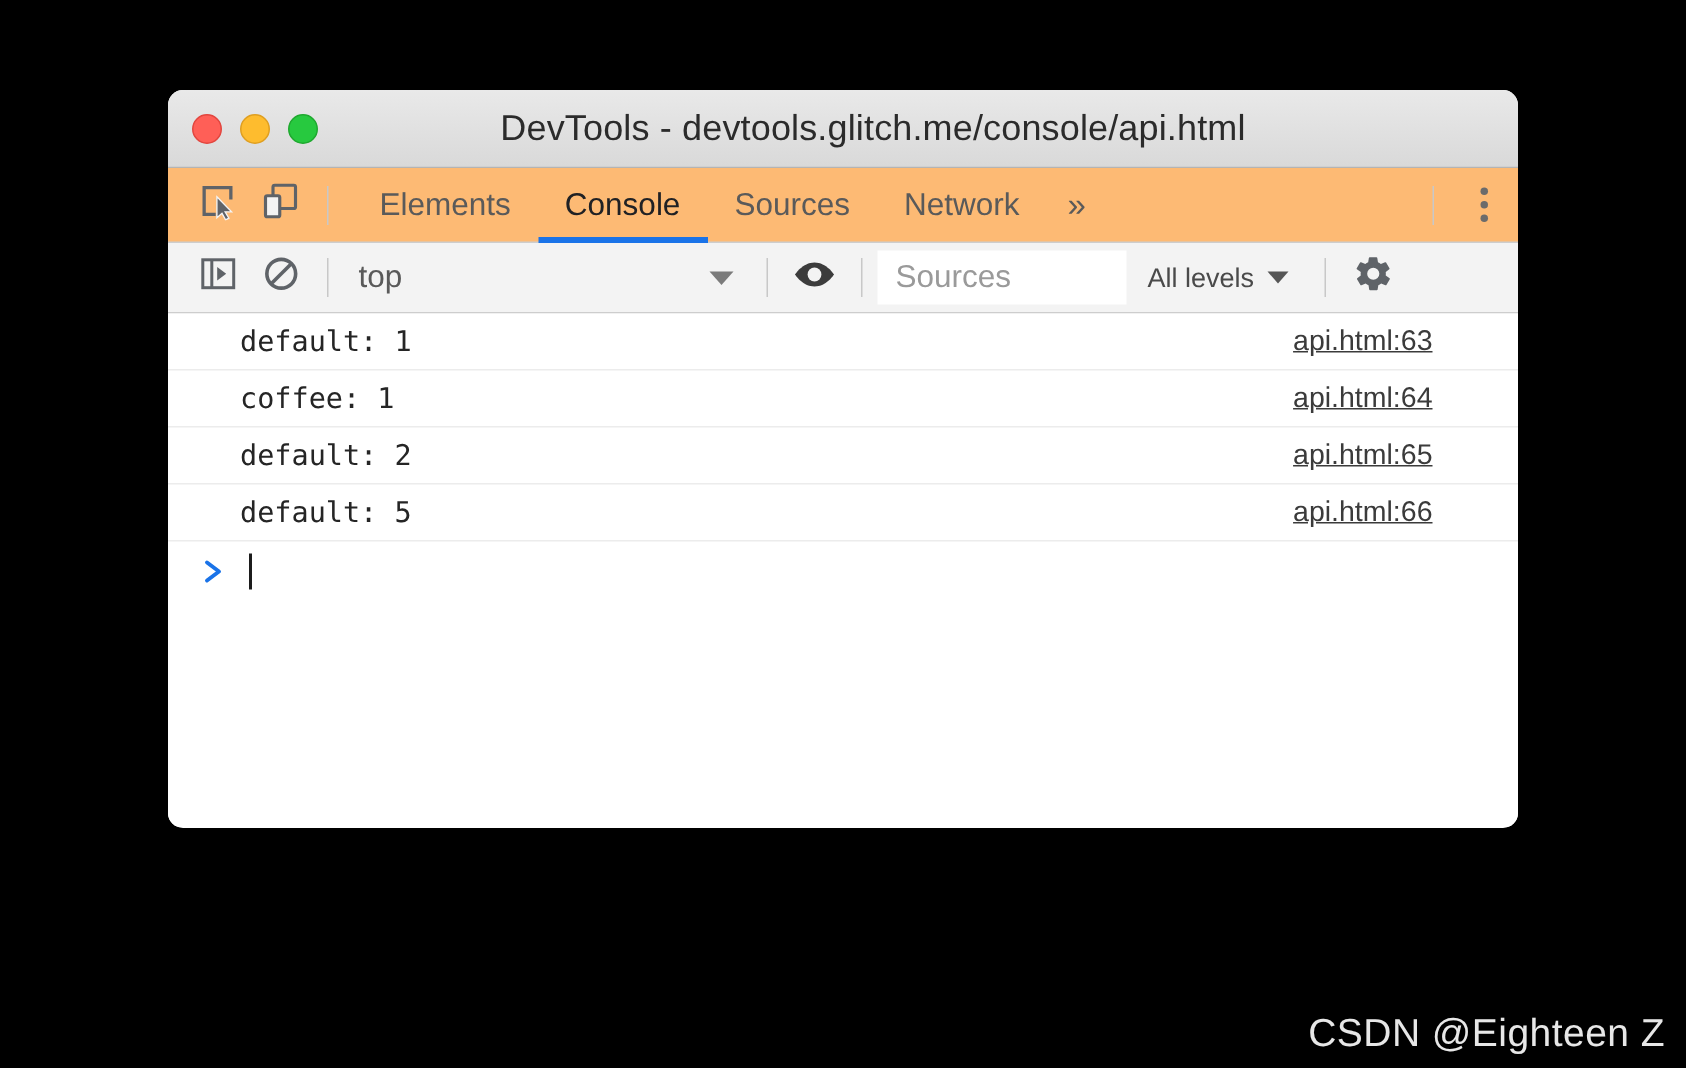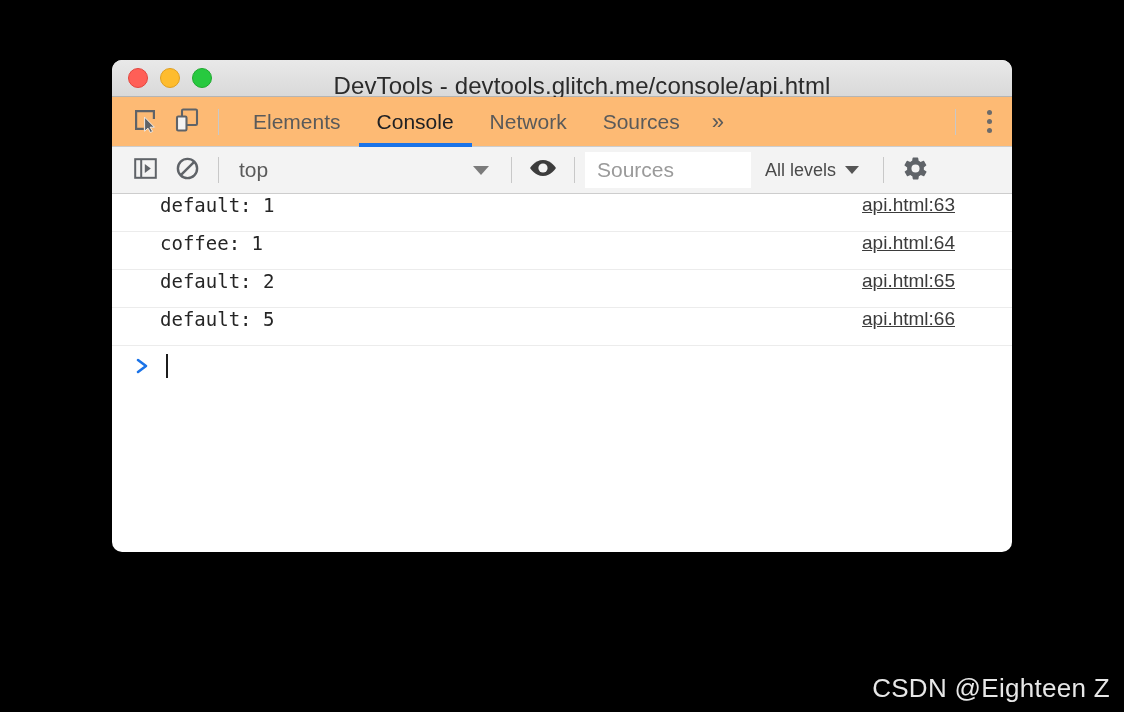--- a/index.html
+++ b/index.html
@@ -28,21 +28,21 @@
     height: 492px;
     border-radius: 10px;
     background: #ffffff;
     overflow: hidden;
     box-shadow: 0 2px 10px rgba(0,0,0,0.45);
   }
 
   
   .titlebar {
     position: relative;
-    height: 37px;
+    height: 52px;
     background: linear-gradient(to bottom, #e9e9e9 0%, #d9d9d9 100%);
     border-bottom: 1px solid #b4b4b4;
     box-sizing: border-box;
   }
   .traffic {
     position: absolute;
     left: 16px;
     top: 50%;
     transform: translateY(-50%);
     display: flex;
@@ -231,20 +231,21 @@
   .console-body {
     position: relative;
     background: #ffffff;
     height: 342px;
   }
   .log-row {
     position: relative;
     height: 38px;
     border-bottom: 1px solid #ececec;
     display: flex;
+    align-items: center;
     box-sizing: border-box;
   }
   .log-text {
     margin-left: 48px;
     font-family: "DejaVu Sans Mono", "Liberation Mono", monospace;
     font-size: 19px;
     color: #252525;
     white-space: pre;
   }
   .log-source {
@@ -322,22 +323,22 @@
             <rect x="3" y="9.5" width="9.5" height="14" rx="1.2" fill="#f3f3f3" stroke="#5f6368" stroke-width="2.1"></rect>
           </svg>
         </span>
       </div>
 
       <span class="vdivider"></span>
 
       <div class="tabs">
         <div class="tab">Elements</div>
         <div class="tab active">Console</div>
+        <div class="tab">Sources</div>
         <div class="tab">Network</div>
-        <div class="tab">Sources</div>
         <div class="tab more">»</div>
       </div>
 
       <div class="tabbar-right">
         <span class="vdivider"></span>
         <div class="kebab">
           <i></i>
           <i></i>
           <i></i>
         </div>

